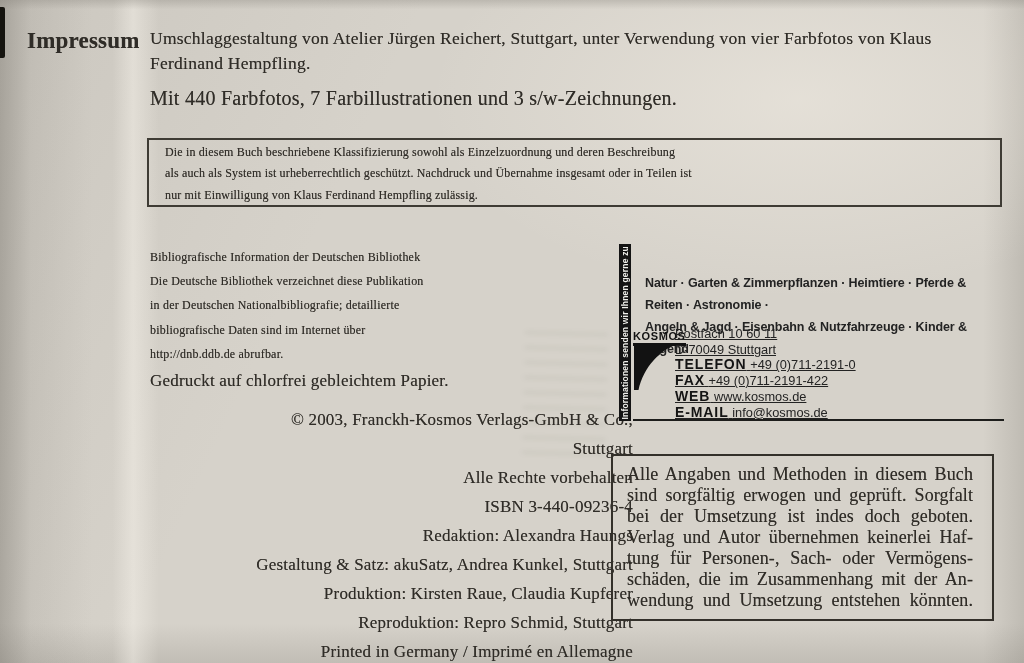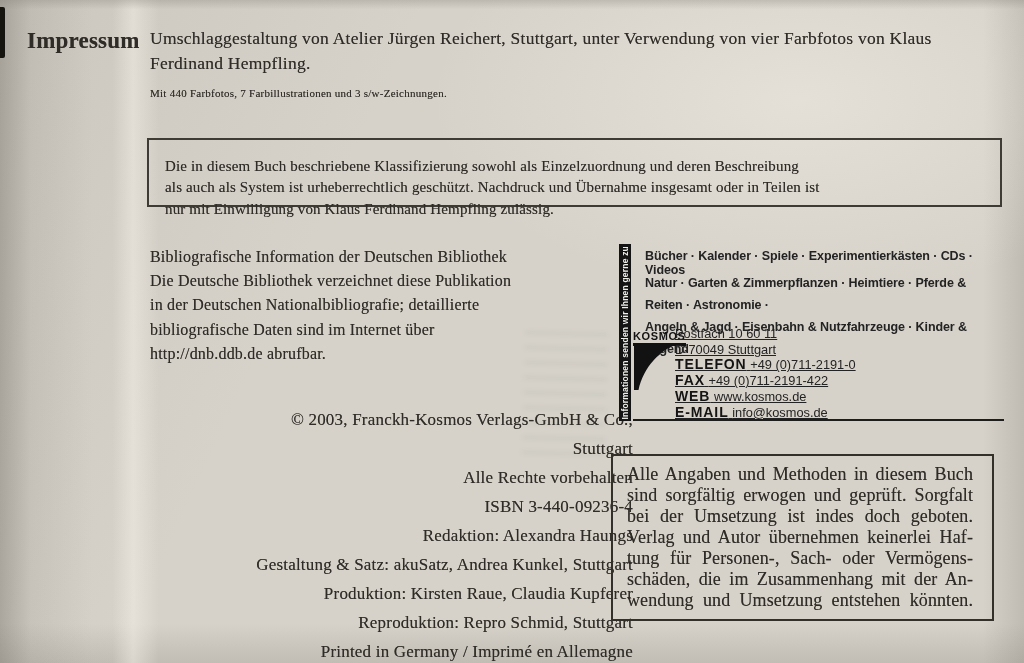--- a/index.html
+++ b/index.html
@@ -27,32 +27,32 @@
     left:0;top:7px;width:5px;height:51px;background:#15140f;
     filter:blur(0.7px);border-radius:0 2px 2px 0;
   }
   .impressum{
     left:27px;top:28px;font-size:23px;font-weight:bold;letter-spacing:0.2px;
   }
   .cover-credit{
     left:150px;top:26px;width:870px;font-size:17.5px;line-height:24.5px;letter-spacing:0.25px;
   }
   .photo-note{
-    left:150px;top:87px;width:700px;font-size:11px;letter-spacing:0.25px;
+    left:150px;top:87px;width:700px;font-size:20px;letter-spacing:0.25px;
   }
   .copybox{
     left:147px;top:138px;width:855px;height:69px;box-sizing:border-box;
     border:2px solid #3e3b34;
   }
   .copybox-text{
     position:absolute;left:16px;top:2px;right:20px;
-    font-size:15px;line-height:21.4px;letter-spacing:0.15px;margin-top:14px;
+    font-size:12px;line-height:21.4px;letter-spacing:0.15px;
   }
   .biblio{
-    left:150px;top:245px;width:480px;font-size:16px;line-height:24.2px;letter-spacing:0.2px;
+    left:150px;top:245px;width:480px;font-size:12px;line-height:24.2px;letter-spacing:0.2px;
   }
   .paper-note{
     left:150px;top:371px;width:480px;font-size:17px;letter-spacing:0.2px;
   }
   .credits{
     left:143px;top:405px;width:490px;font-size:17px;line-height:29px;letter-spacing:0.2px;text-align:right;
   }
   
   .kosmos{
     left:619px;top:240px;width:385px;height:181px;
@@ -117,38 +117,38 @@
 als auch als System ist urheberrechtlich geschützt. Nachdruck und Übernahme insgesamt oder in Teilen ist
 nur mit Einwilligung von Klaus Ferdinand Hempfling zulässig.</div>
   </div>
 
   <div class="abs serif prel biblio">Bibliografische Information der Deutschen Bibliothek
 Die Deutsche Bibliothek verzeichnet diese Publikation
 in der Deutschen Nationalbibliografie; detaillierte
 bibliografische Daten sind im Internet über
 http://dnb.ddb.de abrufbar.</div>
 
+  <div class="abs serif paper-note">Gedruckt auf chlorfrei gebleichtem Papier.</div>
 
   <div class="abs serif prel credits">© 2003, Franckh-Kosmos Verlags-GmbH &amp; Co.,
 Stuttgart
 Alle Rechte vorbehalten
 ISBN 3-440-09236-4
 Redaktion: Alexandra Haungs
 Gestaltung &amp; Satz: akuSatz, Andrea Kunkel, Stuttgart
 Produktion: Kirsten Raue, Claudia Kupferer
 Reproduktion: Repro Schmid, Stuttgart
 Printed in Germany / Imprimé en Allemagne
 Druck und Bindung: Appl, Wemding</div>
 
   <div class="abs kosmos">
     <div class="k-bar">
       <span>Informationen senden wir Ihnen gerne zu</span>
     </div>
 
-    <div class="k-cats1">Bücher · Kalender · Spiele · Experimentierkästen · CDs · Videos</div>
     <div class="k-cats2 prel">Natur · Garten &amp; Zimmerpflanzen · Heimtiere · Pferde &amp; Reiten · Astronomie ·
 Angeln &amp; Jagd · Eisenbahn &amp; Nutzfahrzeuge · Kinder &amp; Jugend</div>
 
     <div class="k-logo">
       <span class="word">KOSMOS</span>
     </div>
     <svg class="k-swoosh" width="47" height="48" viewBox="0 0 47 48">
       <path d="M1 0 H46 C27 7 10.5 24 5.5 47 L1 47 Z" fill="#121212"></path>
     </svg>
 

